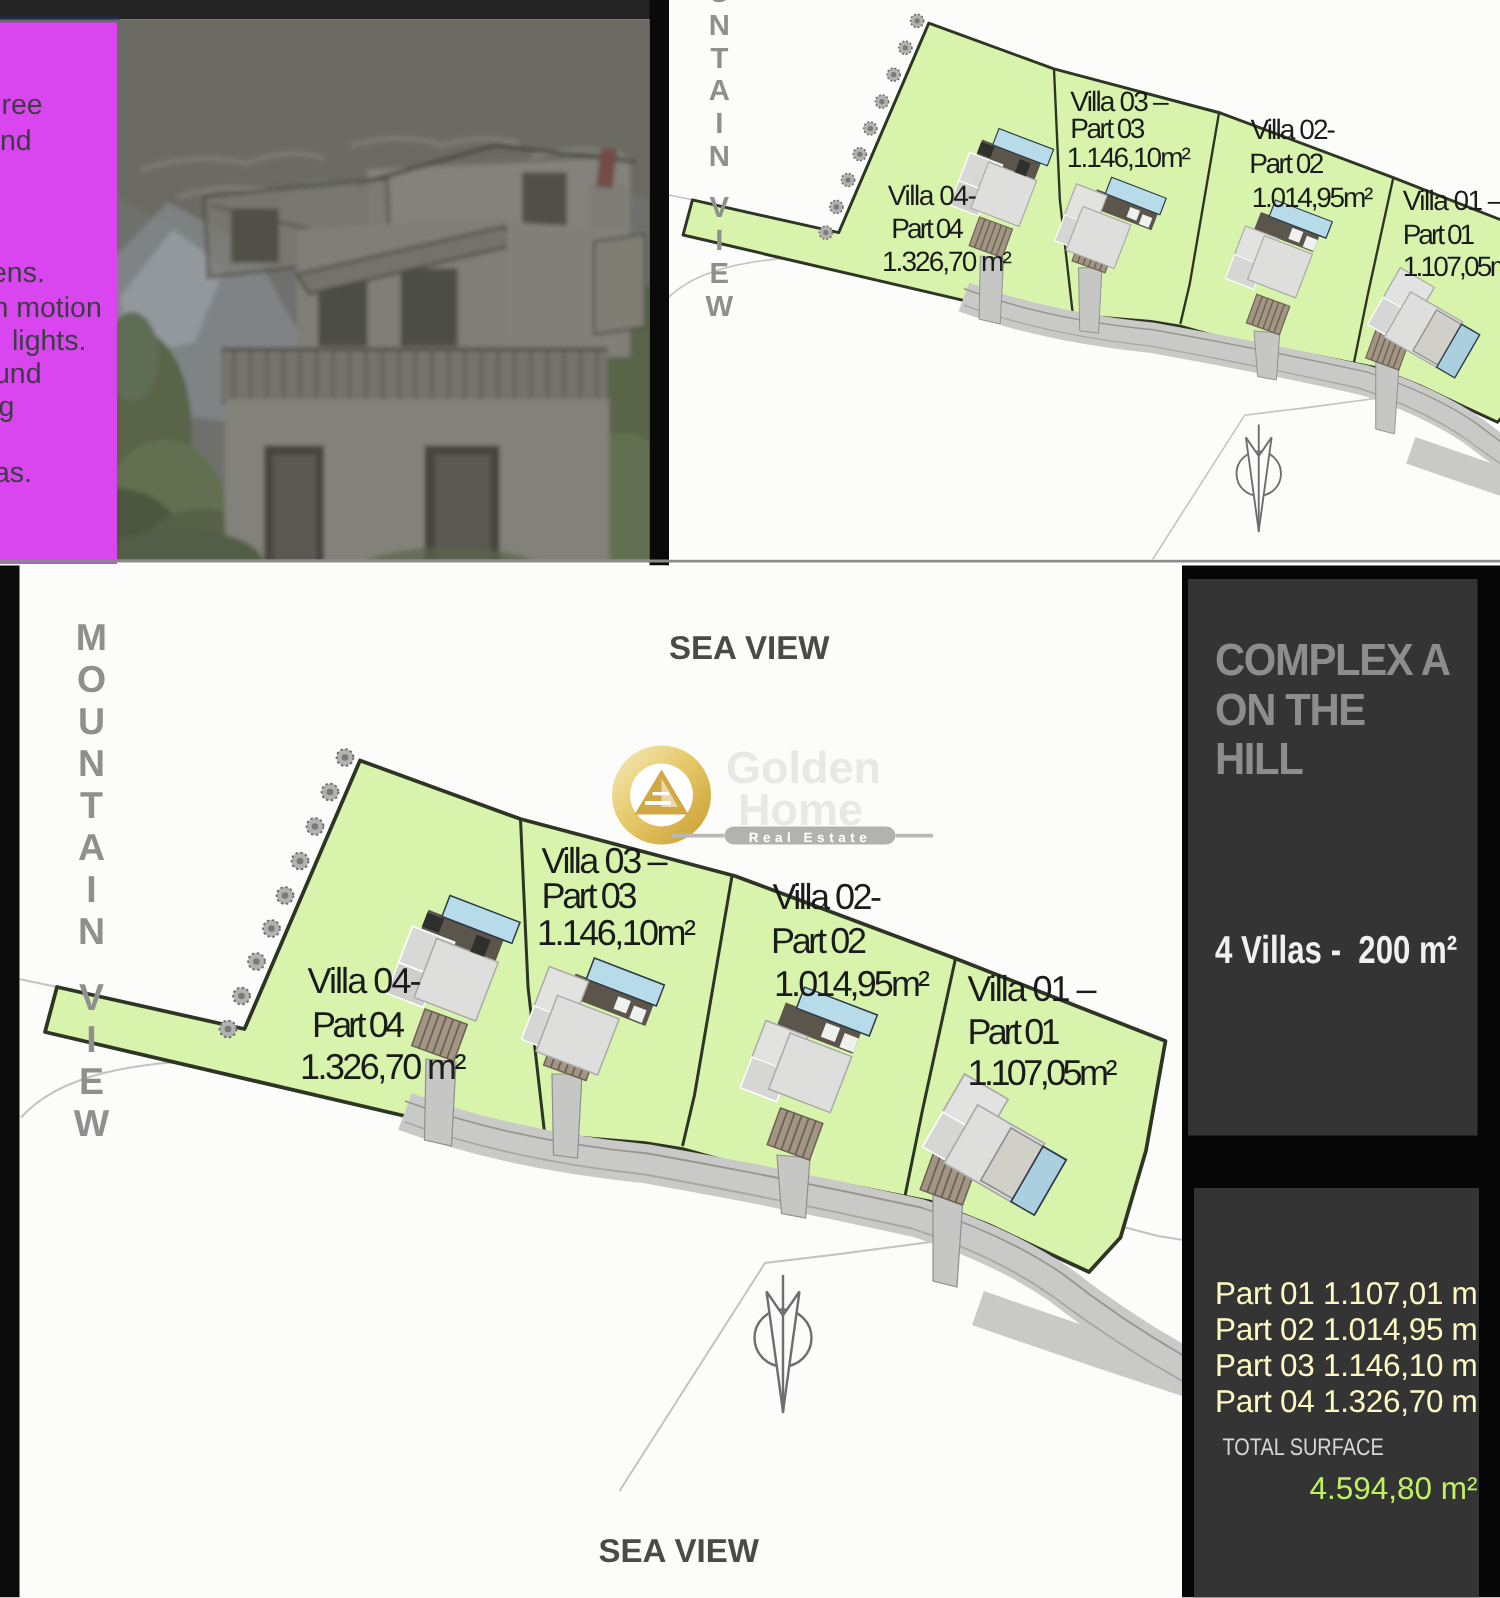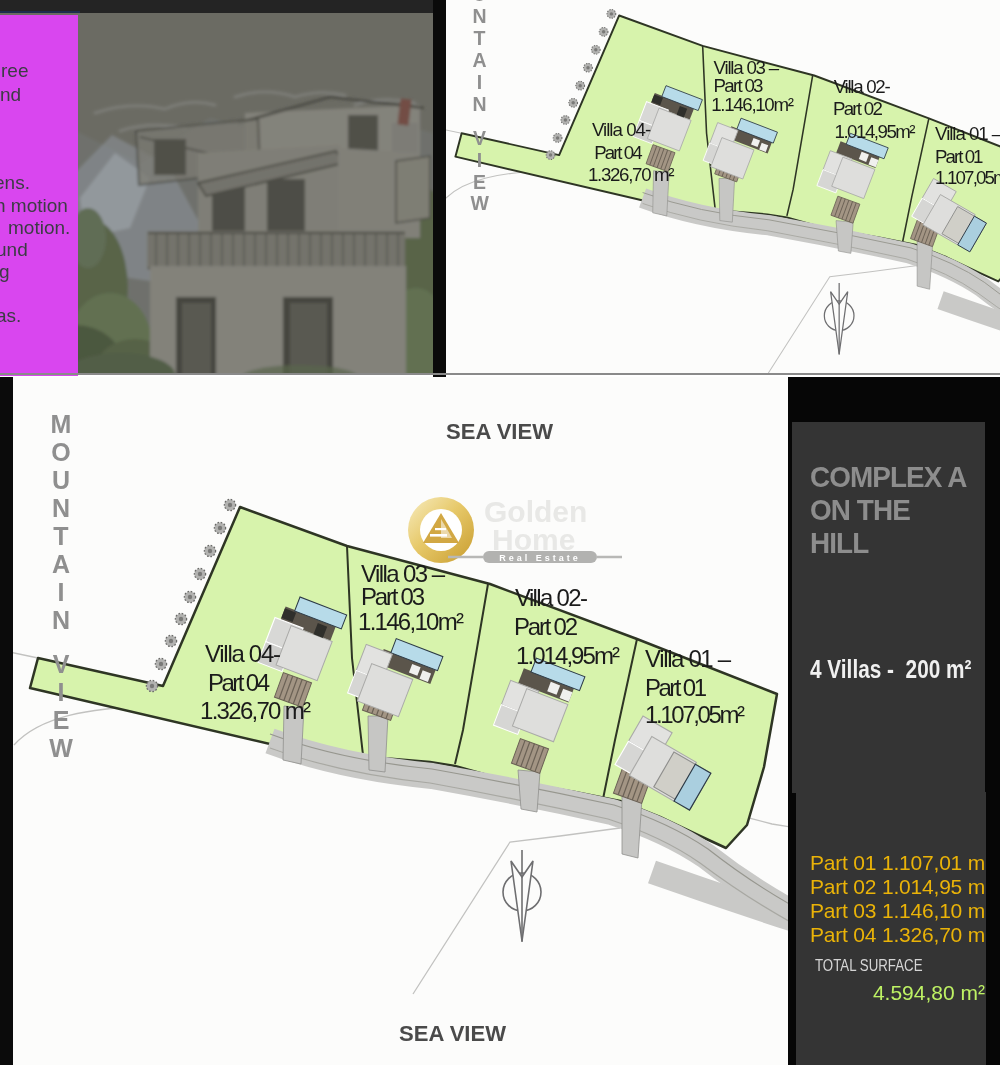--- a/index.html
+++ b/index.html
@@ -116,21 +116,21 @@
   <rect x="0" y="0" width="433" height="363" fill="#45453e" opacity="0.16"></rect>
 </svg>
 </div>
 
 <div class="abs" style="left:0;top:15px;width:78px;height:361px;background:#d946ef;
      color:#3c3c44;font-size:19px;">
   <div class="abs" style="left:1px;top:45px;">ree</div>
   <div class="abs" style="left:0;top:69px;">nd</div>
   <div class="abs" style="left:-6px;top:157px;">ens.</div>
   <div class="abs" style="left:-5px;top:180px;">h motion</div>
-  <div class="abs" style="left:8px;top:202px;">motion.</div>
+  <div class="abs" style="left:8px;top:202px;">lights.</div>
   <div class="abs" style="left:-4px;top:224px;">und</div>
   <div class="abs" style="left:-1px;top:246px;">g</div>
   <div class="abs" style="left:-4px;top:290px;">as.</div>
 </div>
 
 <div class="abs" style="left:433px;top:0;width:13px;height:377px;background:#0a0a0a;"></div>
 
 <div class="abs" style="left:0;top:373px;width:1000px;height:2px;background:#8a8a8a;"></div>
 
 <svg class="abs" style="left:0;top:0;" width="1000" height="1065" viewBox="0 0 1000 1065">
@@ -318,28 +318,28 @@
       <rect x="483" y="551" width="114" height="12" rx="6" fill="#b2b2b0"></rect>
       <text x="540" y="561" font-size="9px" font-weight="bold" fill="#ffffff" letter-spacing="3" text-anchor="middle">Real Estate</text>
     </g>
   </g>
 </svg>
 
 <div class="abs" style="left:0;top:377px;width:13px;height:688px;background:#0b0b0b;"></div>
 
 <div class="abs" style="left:788px;top:377px;width:212px;height:688px;background:#060606;">
 
-  <div class="abs" style="left:4px;top:9px;width:193px;height:371px;background:#343434;margin-top:36px;">
+  <div class="abs" style="left:4px;top:9px;width:193px;height:371px;background:#343434;">
 
     <div class="abs" style="left:18px;top:38px;font-size:30px;font-weight:bold;color:#8d8d8d;line-height:33px;white-space:nowrap;letter-spacing:-1px;transform:scaleX(0.93);transform-origin:0 0;">COMPLEX A<br>ON THE<br>HILL</div>
 
     <div class="abs" style="left:18px;top:232px;font-size:26px;font-weight:bold;color:#f0f0f0;white-space:nowrap;transform:scaleX(0.8);transform-origin:0 0;">4 Villas -&nbsp; 200 m²</div>
   </div>
 
   <div class="abs" style="left:8px;top:415px;width:190px;height:273px;background:#343434;">
 
-    <div class="abs" style="left:14px;top:59px;font-size:21px;color:#eab308;line-height:24px;white-space:nowrap;letter-spacing:-0.2px;">Part 01 1.107,01 m<br>Part 02 1.014,95 m<br>Part 03 1.146,10 m<br>Part 04 1.326,70 m</div>
+    <div class="abs" style="left:14px;top:59px;font-size:21px;color:#fef9c3;line-height:24px;white-space:nowrap;letter-spacing:-0.2px;">Part 01 1.107,01 m<br>Part 02 1.014,95 m<br>Part 03 1.146,10 m<br>Part 04 1.326,70 m</div>
 
     <div class="abs" style="left:19px;top:165px;font-size:16px;color:#d5d5d5;transform:scaleX(0.83);transform-origin:0 0;">TOTAL SURFACE</div>
 
     <div class="abs" style="right:1px;top:189px;font-size:21px;color:#bef264;white-space:nowrap;">4.594,80 m²</div>
   </div>
 </div>
 
 </body></html>

